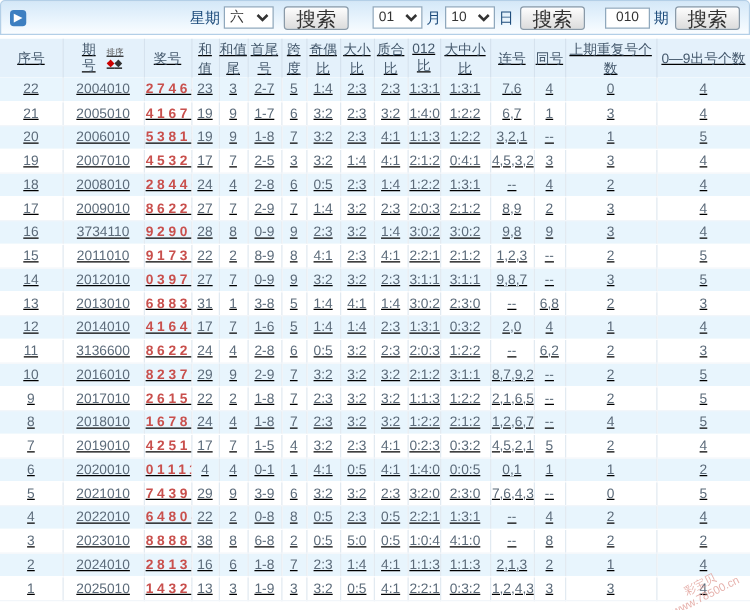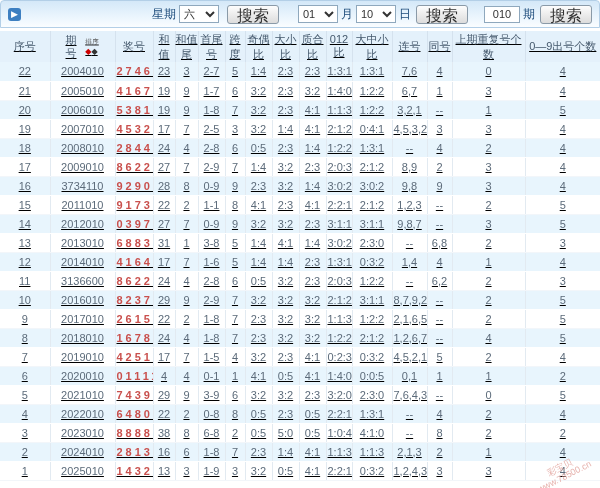--- a/index.html
+++ b/index.html
@@ -278,21 +278,21 @@
         <td>9</td>
         <td>3</td>
         <td>4</td>
       </tr>
       <tr>
         <td>15</td>
         <td>2011010</td>
         <td class="prize">91732</td>
         <td>22</td>
         <td>2</td>
-        <td>1-1</td>
+        <td>8-9</td>
         <td>8</td>
         <td>4:1</td>
         <td>2:3</td>
         <td>4:1</td>
         <td>2:2:1</td>
         <td>2:1:2</td>
         <td>1,2,3</td>
         <td>--</td>
         <td>2</td>
         <td>5</td>
@@ -339,21 +339,21 @@
         <td class="prize">41642</td>
         <td>17</td>
         <td>7</td>
         <td>1-6</td>
         <td>5</td>
         <td>1:4</td>
         <td>1:4</td>
         <td>2:3</td>
         <td>1:3:1</td>
         <td>0:3:2</td>
-        <td>1,4</td>
+        <td>2,0</td>
         <td>4</td>
         <td>1</td>
         <td>4</td>
       </tr>
       <tr>
         <td>11</td>
         <td>3136600</td>
         <td class="prize">86226</td>
         <td>24</td>
         <td>4</td>

